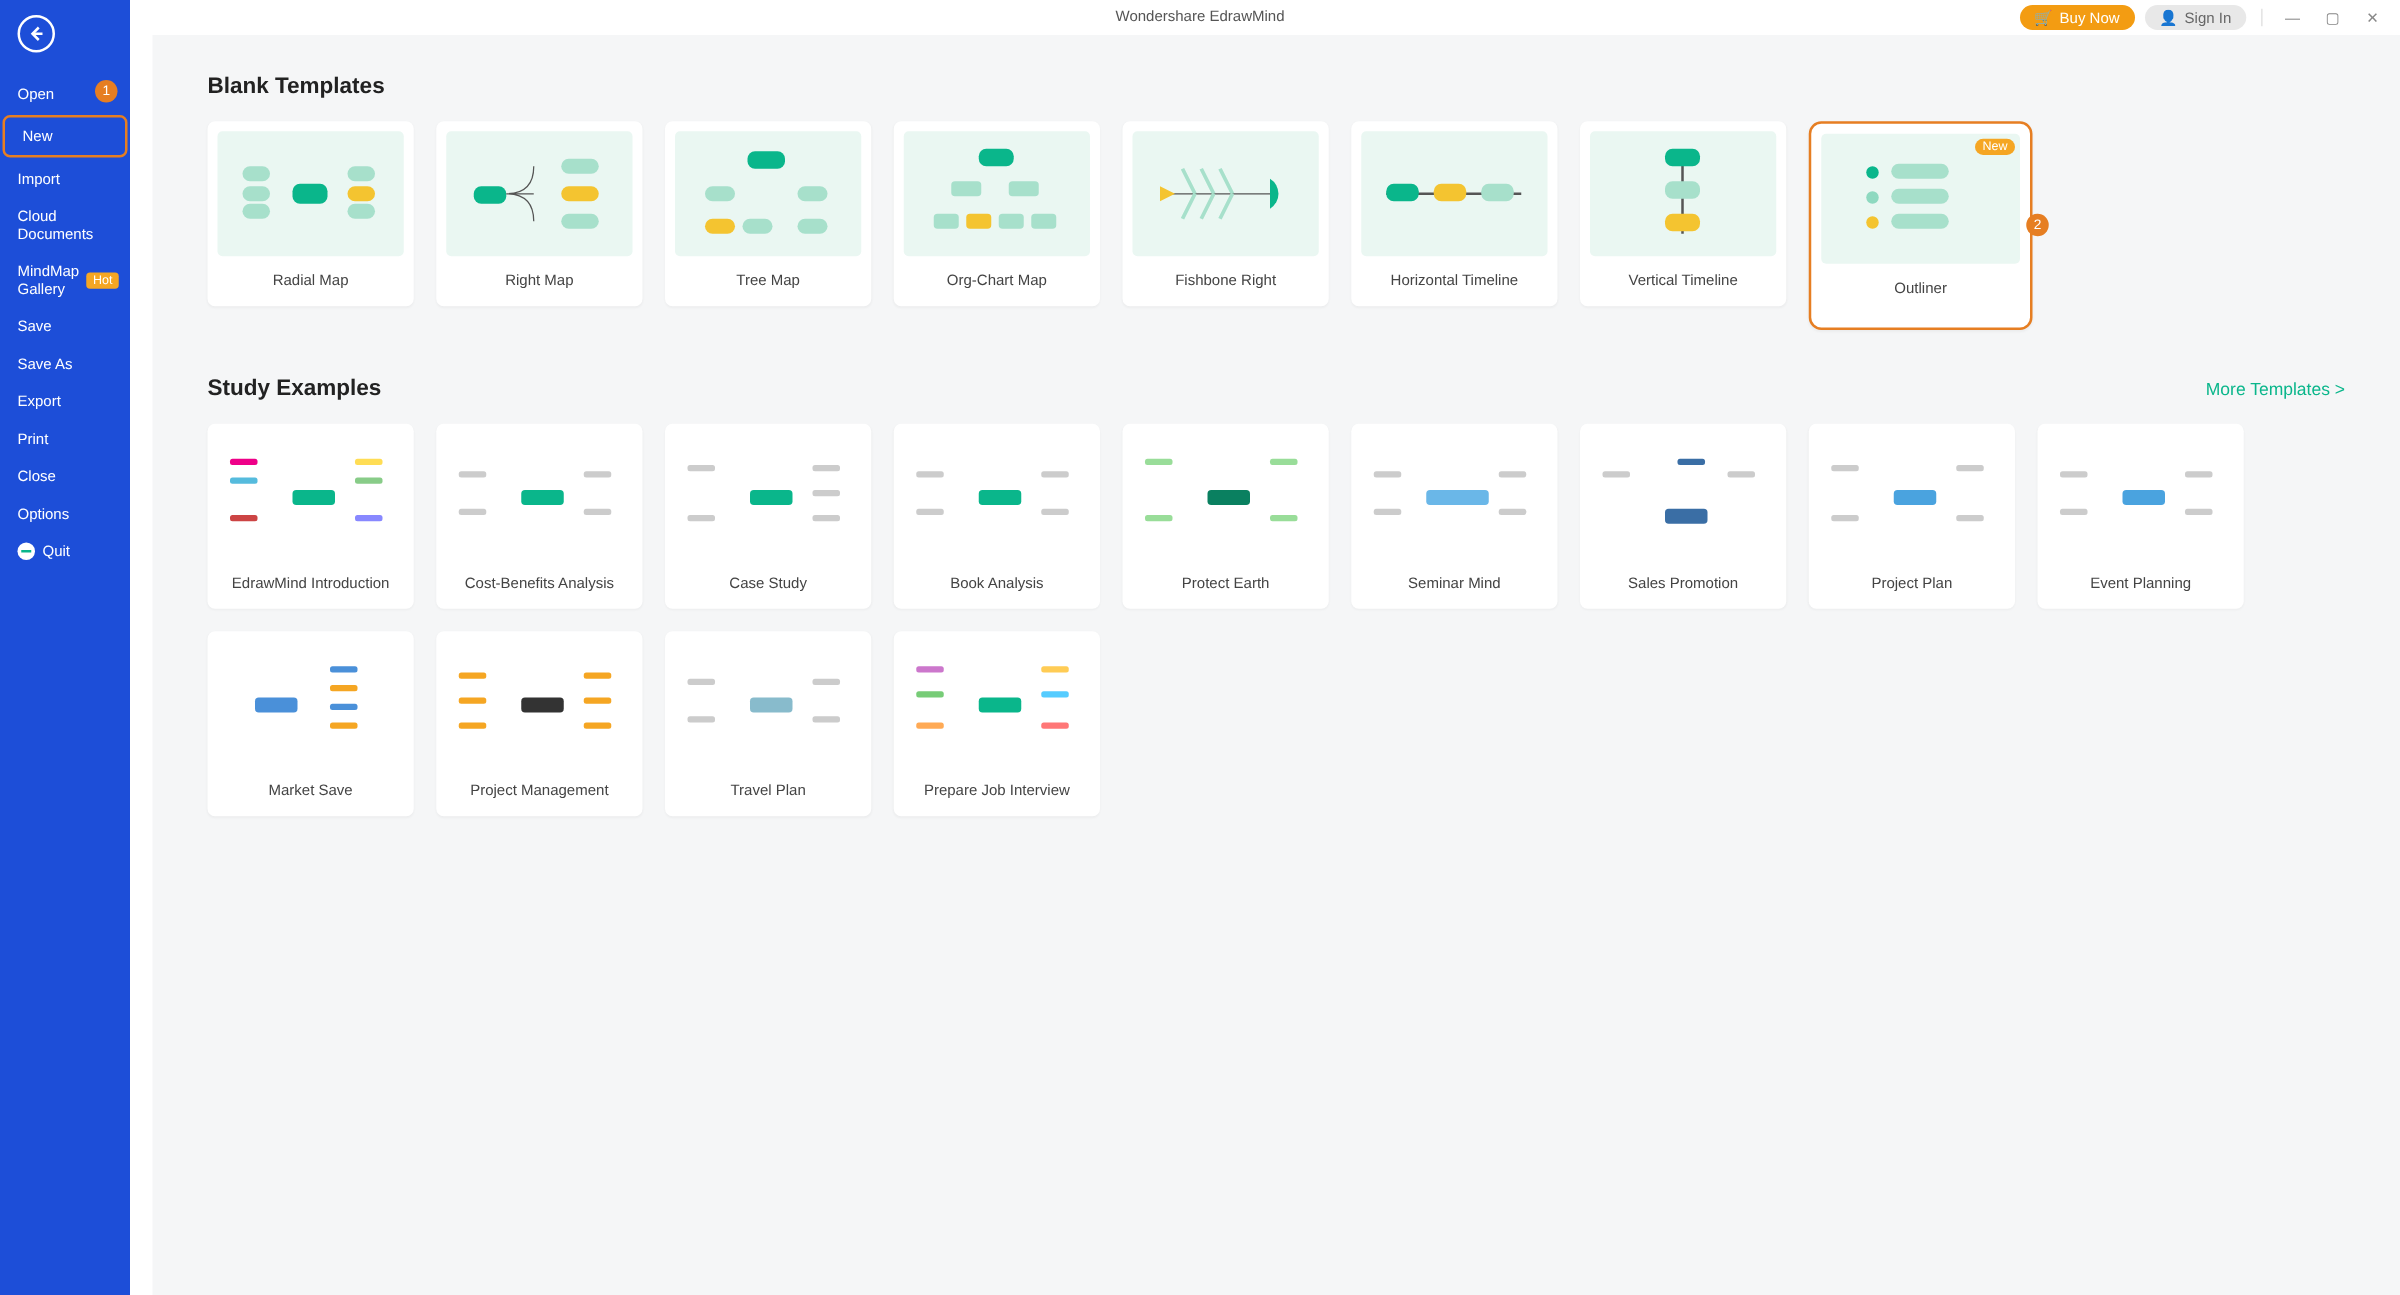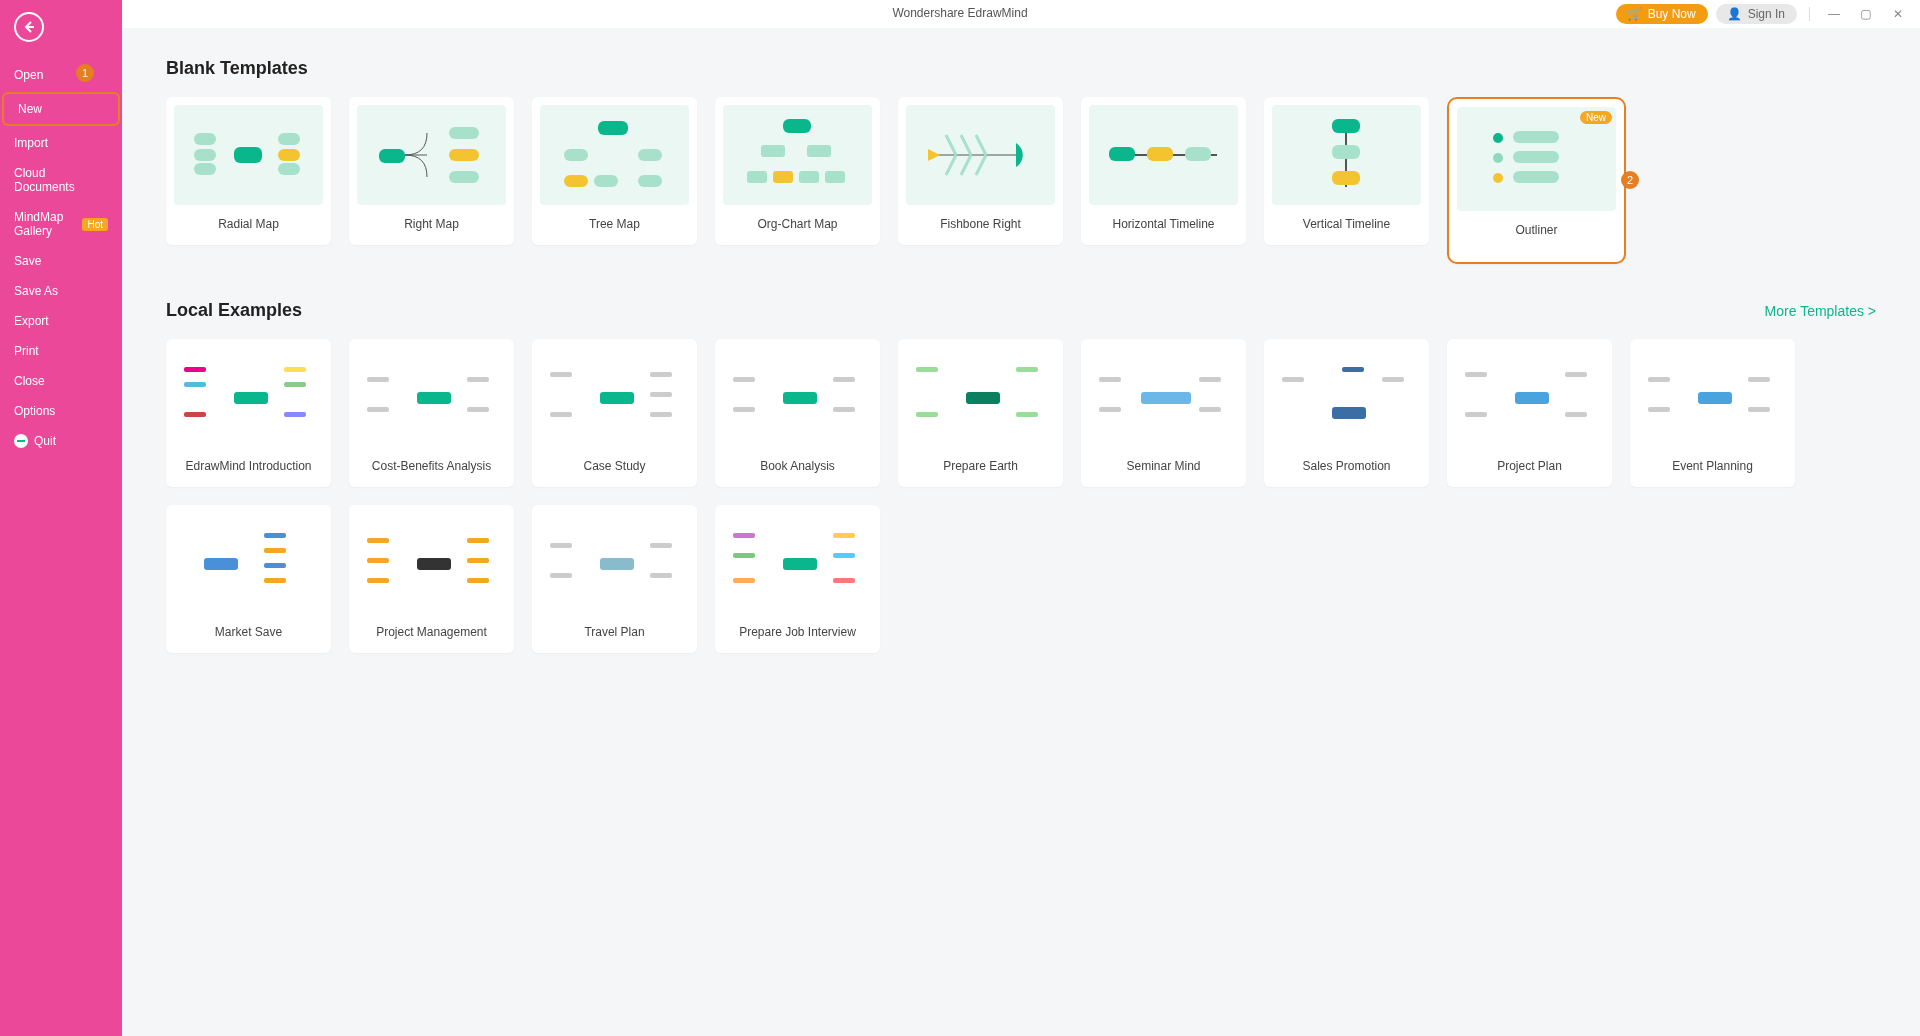--- a/index.html
+++ b/index.html
@@ -8,21 +8,21 @@
 
 .titlebar { height: 28px; display: flex; align-items: center; justify-content: flex-end; padding: 0 10px; position: relative; }
 .titlebar .app-title { position: absolute; left: 50%; transform: translateX(-50%); top: 6px; font-size: 12px; color: #555; }
 .titlebar .right-group { display: flex; align-items: center; gap: 8px; }
 .buy-now { background: #f39c12; color: #fff; border-radius: 12px; padding: 3px 12px; font-size: 12px; display: inline-flex; align-items: center; gap: 5px; cursor: pointer; }
 .sign-in { background: #e8e8e8; color: #666; border-radius: 12px; padding: 3px 12px; font-size: 12px; display: inline-flex; align-items: center; gap: 5px; cursor: pointer; }
 .win-btn { width: 24px; height: 20px; display: inline-flex; align-items: center; justify-content: center; color: #888; font-size: 12px; cursor: pointer; }
 .sep-vert { width: 1px; height: 14px; background: #ddd; margin: 0 4px; }
 
 
-.sidebar { position: absolute; left: 0; top: 0; width: 122px; height: 1036px; background: #ec4899; color: #fff; padding-top: 12px; }
+.sidebar { position: absolute; left: 0; top: 0; width: 104px; height: 1036px; background: #1d4ed8; color: #fff; padding-top: 12px; }
 .back-circle { width: 30px; height: 30px; border: 2px solid #fff; border-radius: 50%; margin-left: 14px; display: flex; align-items: center; justify-content: center; cursor: pointer; color: #fff; }
 .side-items { margin-top: 18px; }
 .side-item { padding: 8px 14px; font-size: 12px; cursor: pointer; position: relative; display: flex; align-items: center; gap: 6px; }
 .side-item.selected { border: 2px solid #e67e22; border-radius: 6px; margin: 2px 2px; }
 .hot-badge { background: #f5a623; color: #fff; font-size: 10px; padding: 1px 5px; border-radius: 3px; }
 .quit-icon { width: 14px; height: 14px; background: #fff; border-radius: 50%; position: relative; }
 .quit-icon::after { content: ""; position: absolute; left: 3px; top: 6px; width: 8px; height: 2px; background: #0ab68b; }
 
 
 .step-badge { position: absolute; width: 18px; height: 18px; background: #e67e22; color: #fff; border-radius: 50%; font-size: 11px; display: flex; align-items: center; justify-content: center; }
@@ -228,21 +228,21 @@
         <div class="node lg" style="left:56px;top:64px;width:46px;height:12px;"></div>
       </div>
       <div class="card-label">Outliner</div>
     </div>
     <div class="step-badge" style="left:174px; top:74px;">2</div>
     </div>
 
   </div>
 
   <div class="section-header">
-    <div class="section-title" style="margin-bottom:0;">Local Examples</div>
+    <div class="section-title" style="margin-bottom:0;">Study Examples</div>
     <div class="more-link">More Templates &gt;</div>
   </div>
 
   <div class="grid">
     <div class="card example">
         <div class="thumb">
           <div class="ex-thumb">
             <div class="ex-mm">
               <div class="ex-center" style="background:#0ab68b;"></div>
               <div class="ex-branch" style="left:0;top:10px;background:#e08;"></div>
@@ -304,21 +304,21 @@
           <div class="ex-thumb">
             <div class="ex-mm">
               <div class="ex-center" style="background:#0a8060;"></div>
               <div class="ex-branch" style="left:0;top:10px;background:#9d9;"></div>
               <div class="ex-branch" style="left:0;top:55px;background:#9d9;"></div>
               <div class="ex-branch" style="left:100px;top:10px;background:#9d9;"></div>
               <div class="ex-branch" style="left:100px;top:55px;background:#9d9;"></div>
             </div>
           </div>
         </div>
-        <div class="card-label">Prepare Earth</div>
+        <div class="card-label">Protect Earth</div>
       </div>
     <div class="card example">
         <div class="thumb">
           <div class="ex-thumb">
             <div class="ex-mm">
               <div class="ex-center" style="background:#6ab7e8;width:50px;left:42px;"></div>
               <div class="ex-branch" style="left:0;top:20px;"></div>
               <div class="ex-branch" style="left:0;top:50px;"></div>
               <div class="ex-branch" style="left:100px;top:20px;"></div>
               <div class="ex-branch" style="left:100px;top:50px;"></div>

